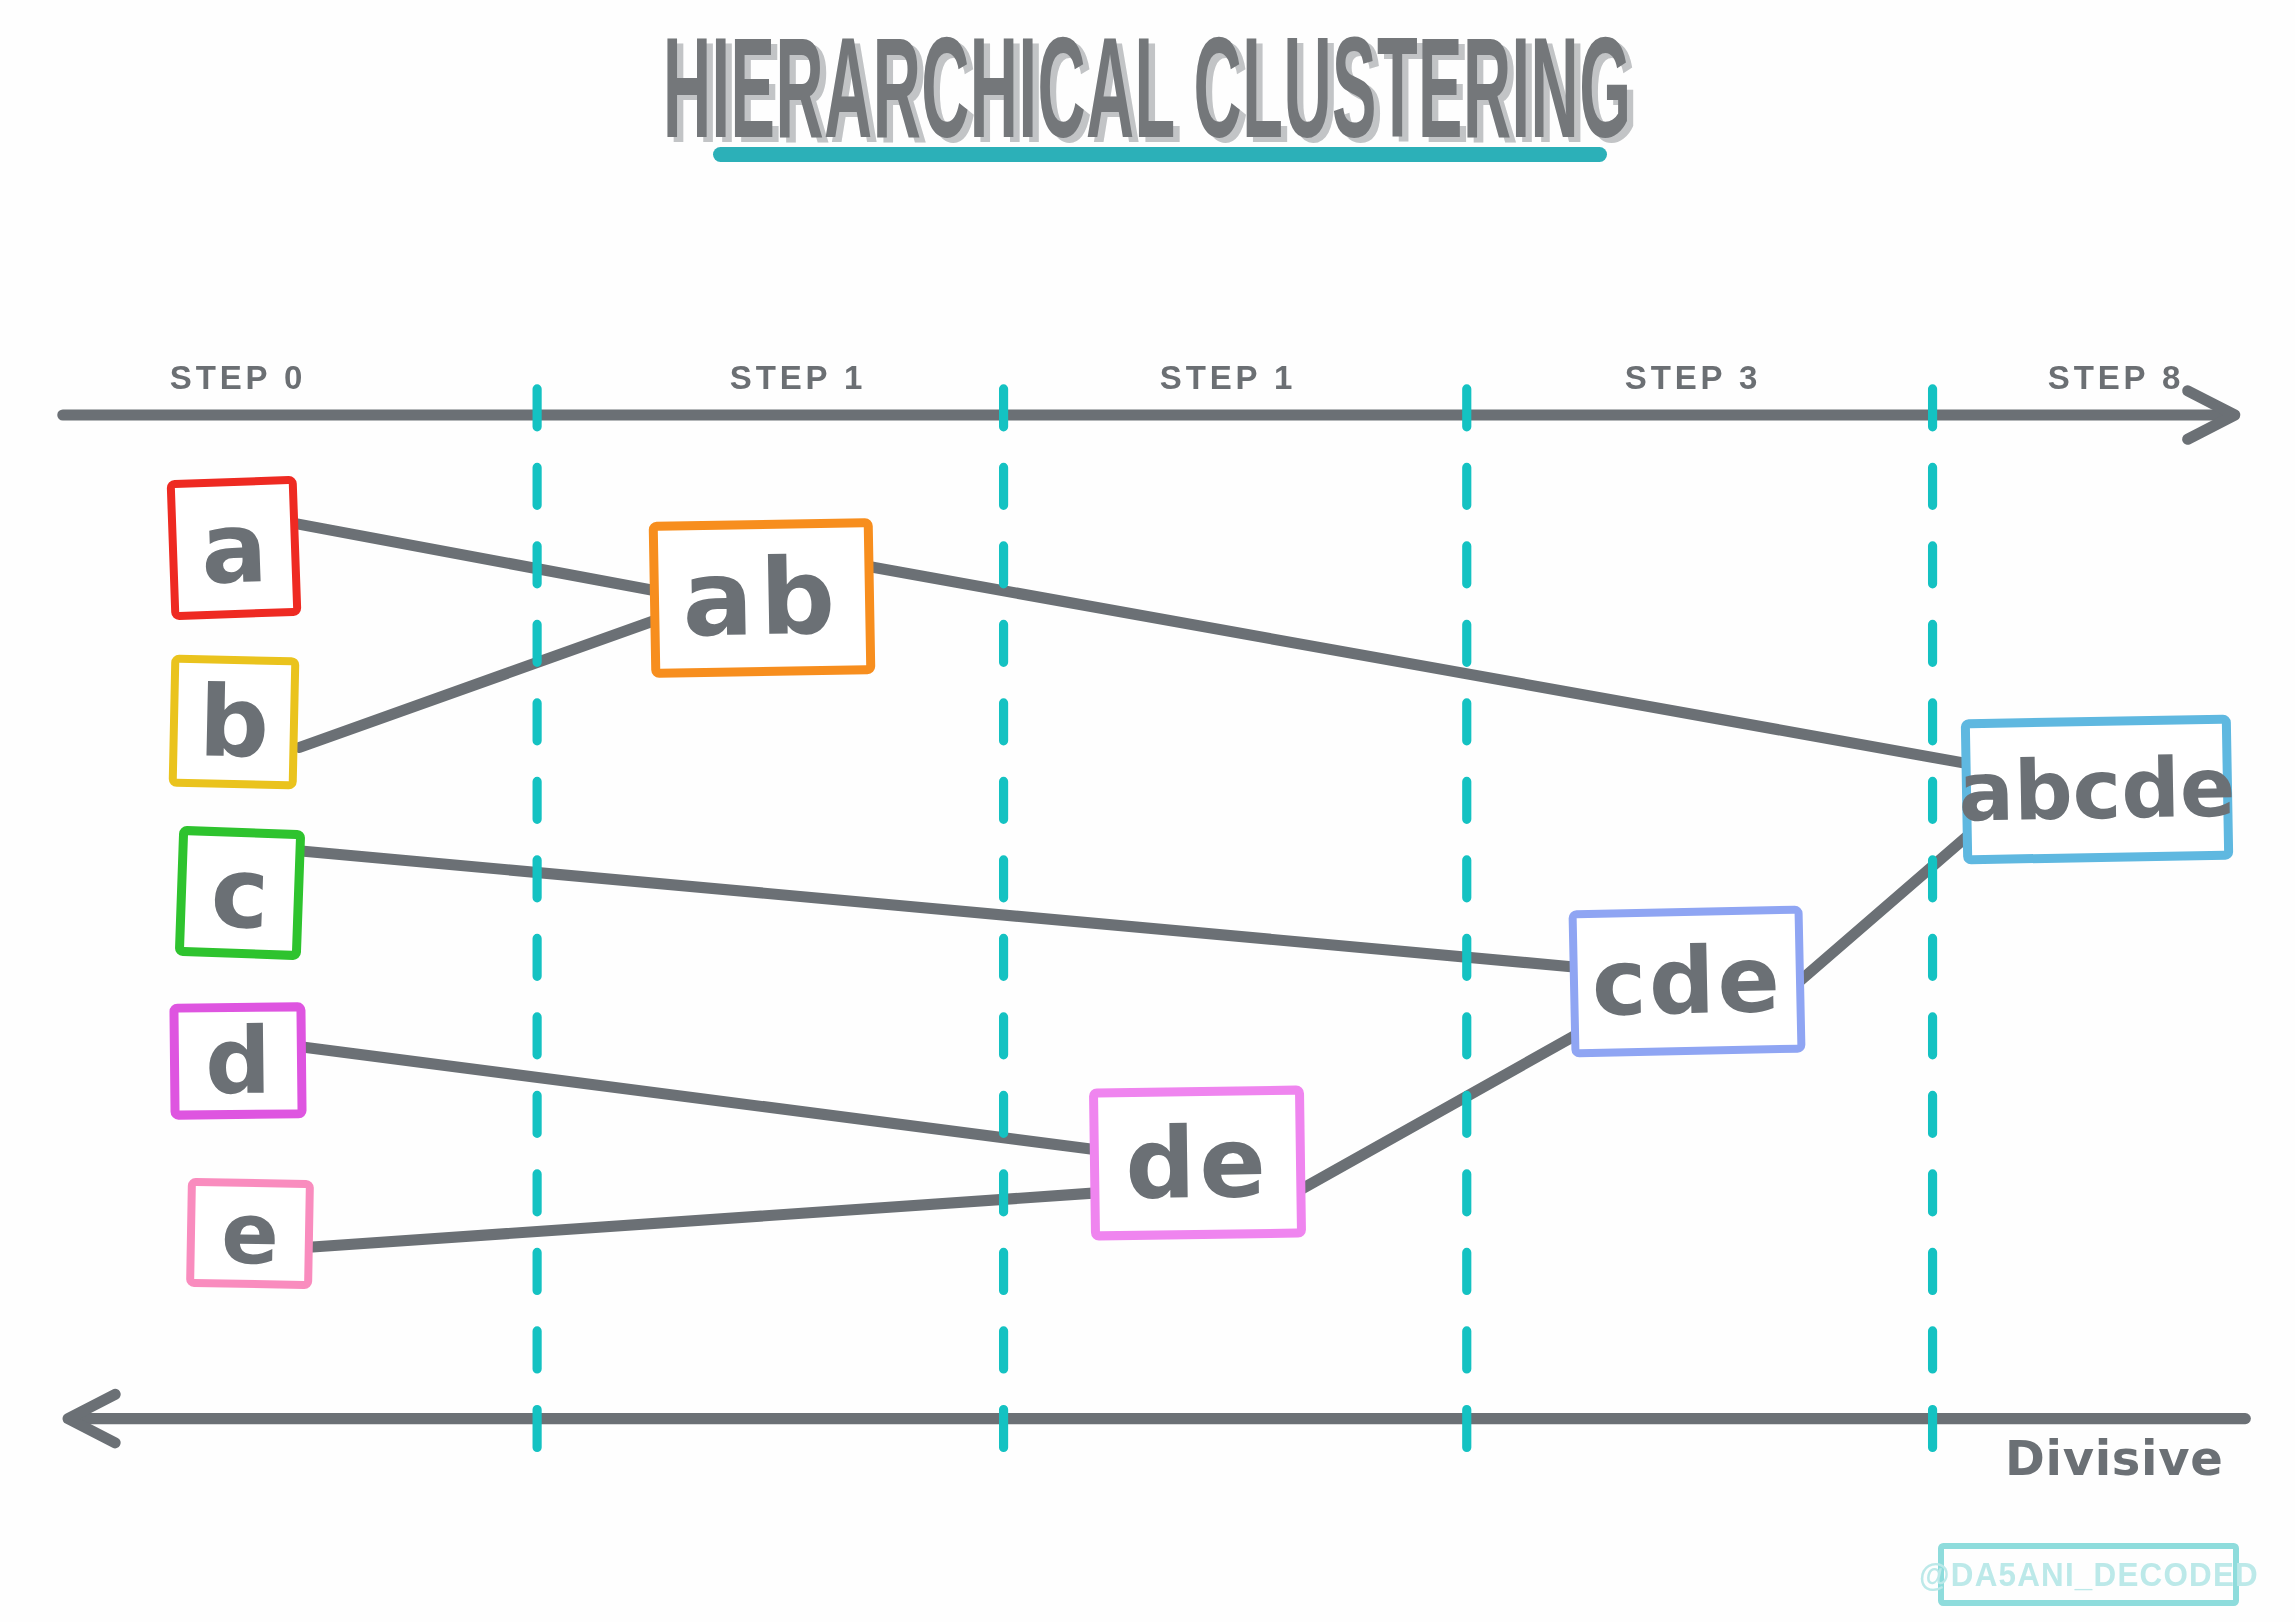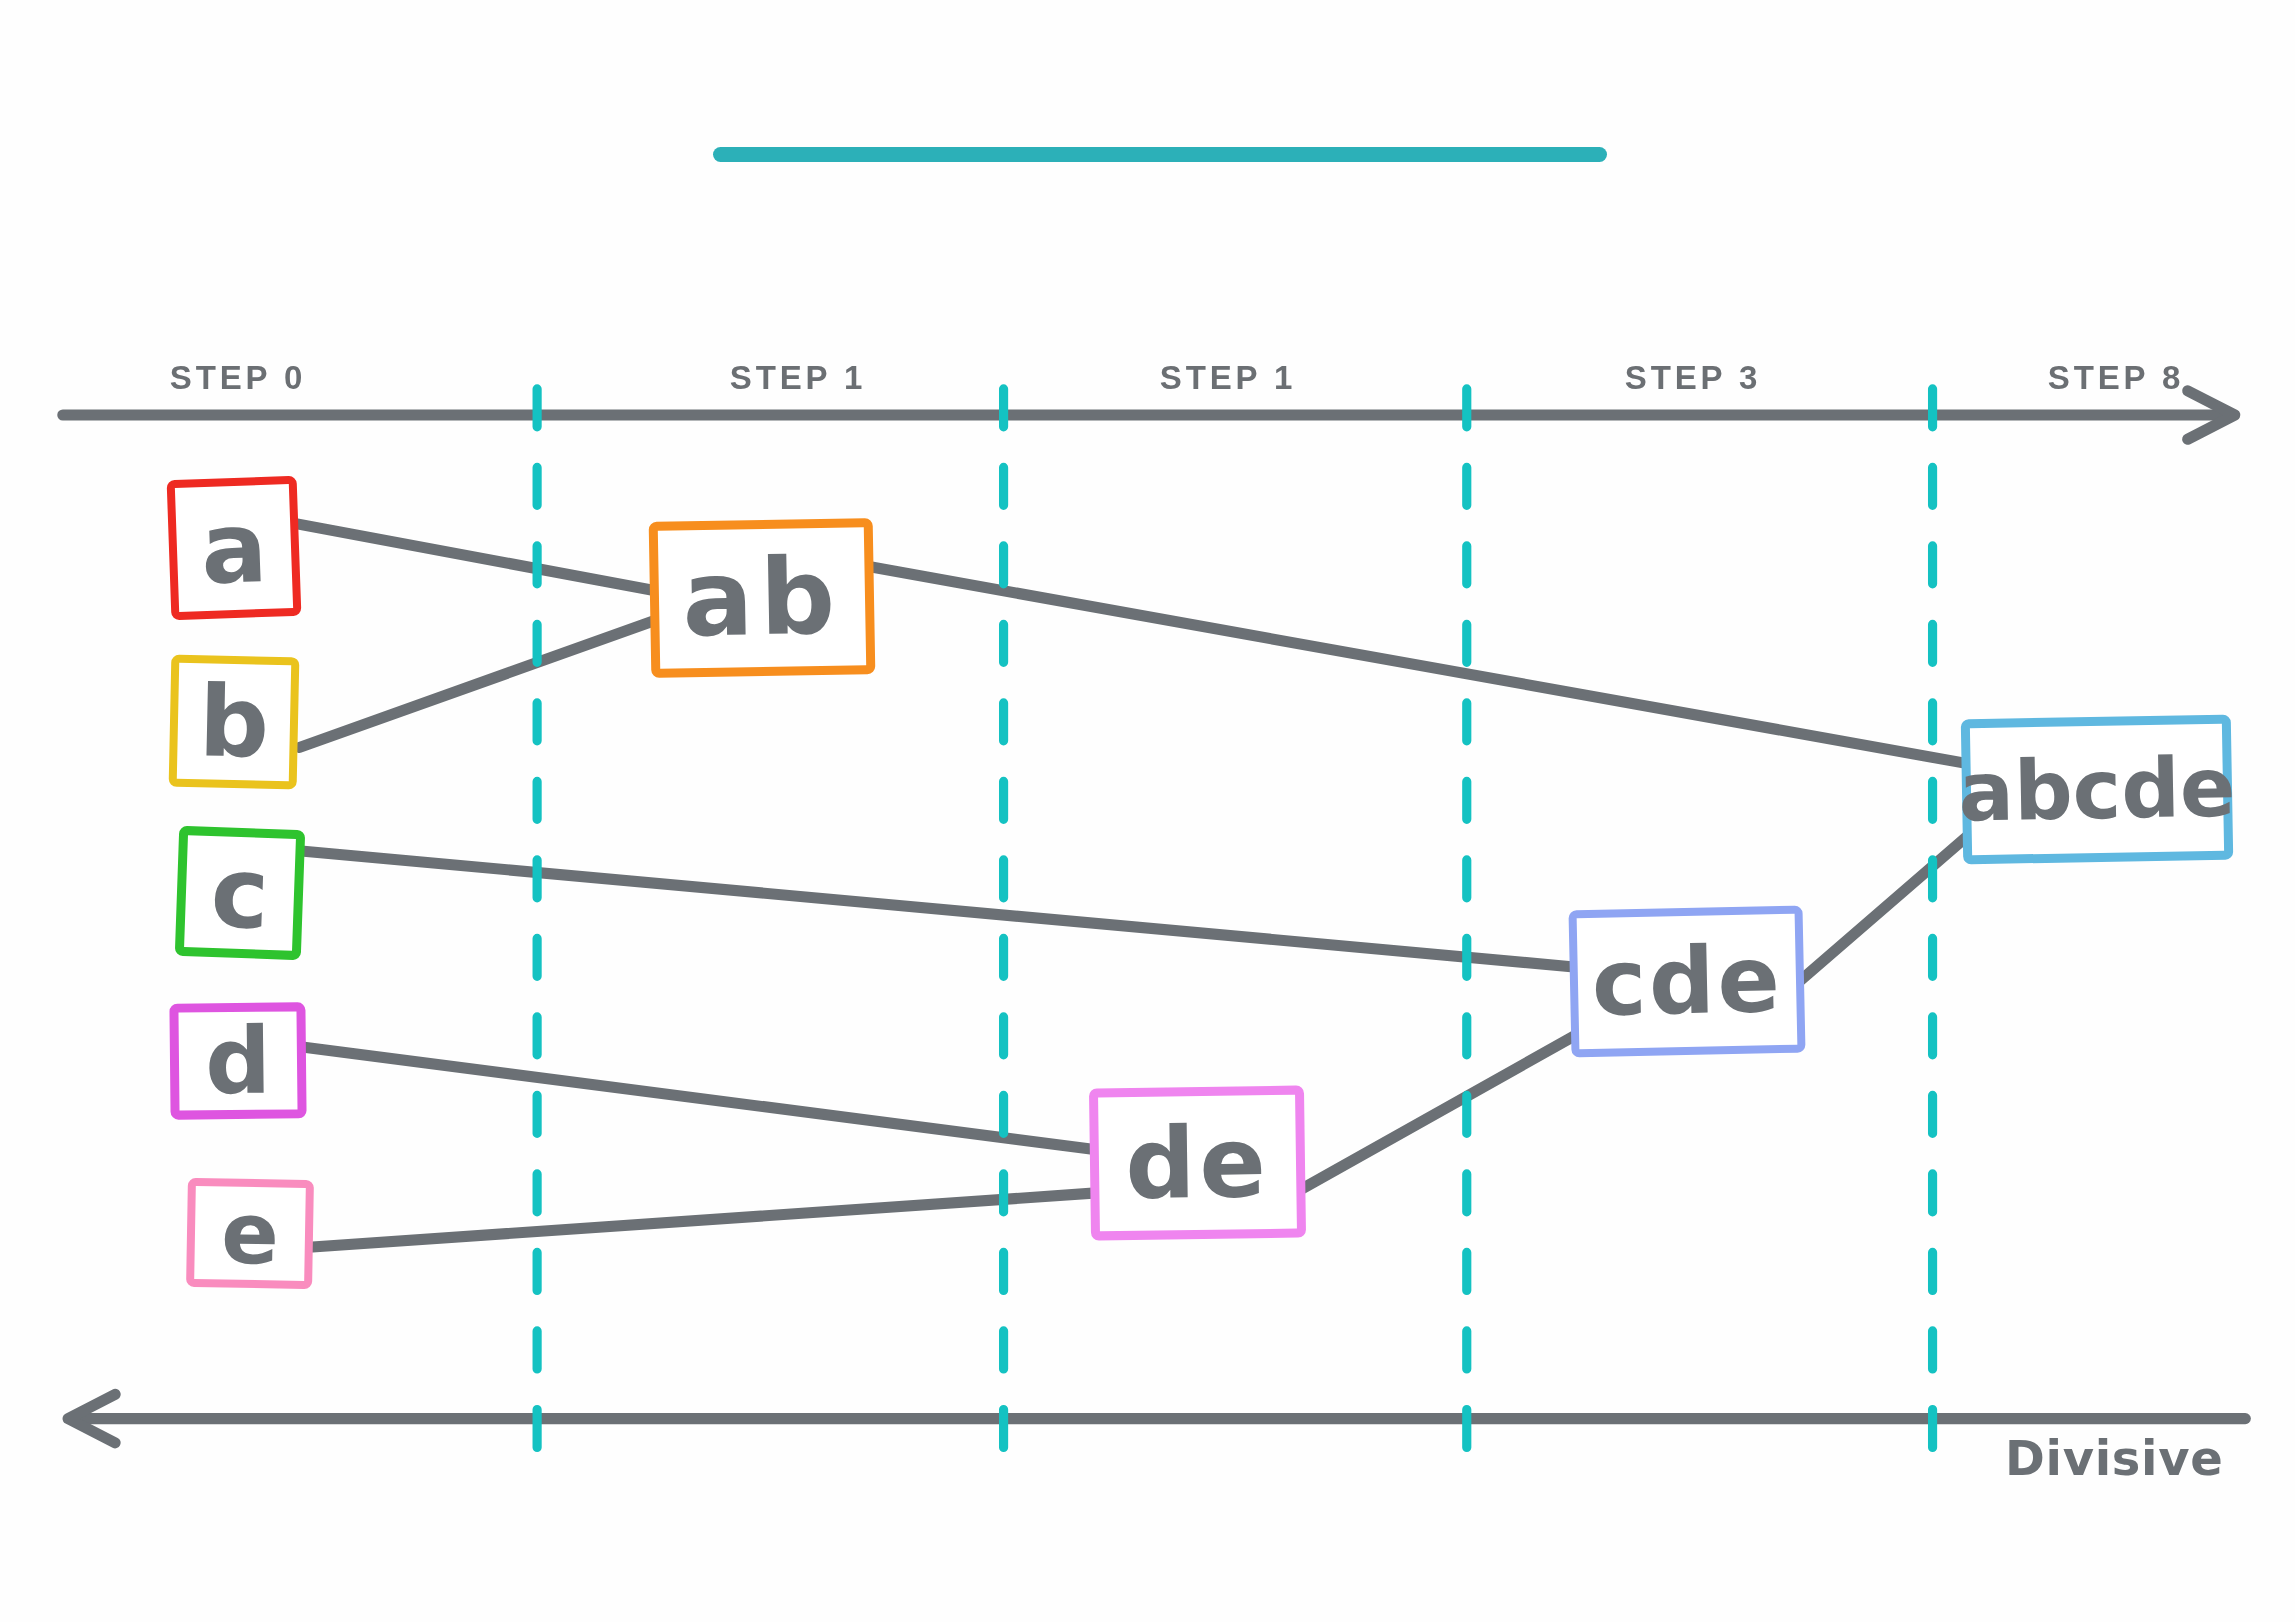--- a/index.html
+++ b/index.html
@@ -101,20 +101,23 @@
     </g>
 
     <g stroke="currentColor" stroke-width="14" stroke-linecap="round" stroke-dasharray="58 62" style="color: rgb(20, 194, 194);">
       <line x1="821" y1="594" x2="821" y2="2236"></line>
       <line x1="1534" y1="594" x2="1534" y2="2236"></line>
       <line x1="2242" y1="594" x2="2242" y2="2236"></line>
       <line x1="2954" y1="594" x2="2954" y2="2236"></line>
     </g>
   </svg>
 
+  <div class="page-title" style="color: rgb(116, 119, 122);">
+    <span class="squeeze">HIERARCHICAL CLUSTERING</span>
+  </div>
   <div class="title-underline" style="background-color: rgb(44, 176, 184);"></div>
 
   <div class="divisive">Divisive</div>
 
   <div class="step-label step-0">STEP 0</div>
   <div class="step-label step-1">STEP 1</div>
   <div class="step-label step-2">STEP 1</div>
   <div class="step-label step-3">STEP 3</div>
   <div class="step-label step-4">STEP 8</div>
 
@@ -139,15 +142,18 @@
   <div class="cluster-box box-de" style="border-color: rgb(239, 133, 239);">
     <span>de</span>
   </div>
   <div class="cluster-box box-cde" style="border-color: rgb(143, 165, 243);">
     <span>cde</span>
   </div>
   <div class="cluster-box box-abcde" style="border-color: rgb(95, 184, 224);">
     <span>abcde</span>
   </div>
 
+  <div class="watermark" style="border-color: rgb(142, 220, 220);">
+    <span class="squeeze" style="color: rgb(188, 233, 233);">@DA5ANI_DECODED</span>
+  </div>
 
 </div>
 
 
 </body></html>

